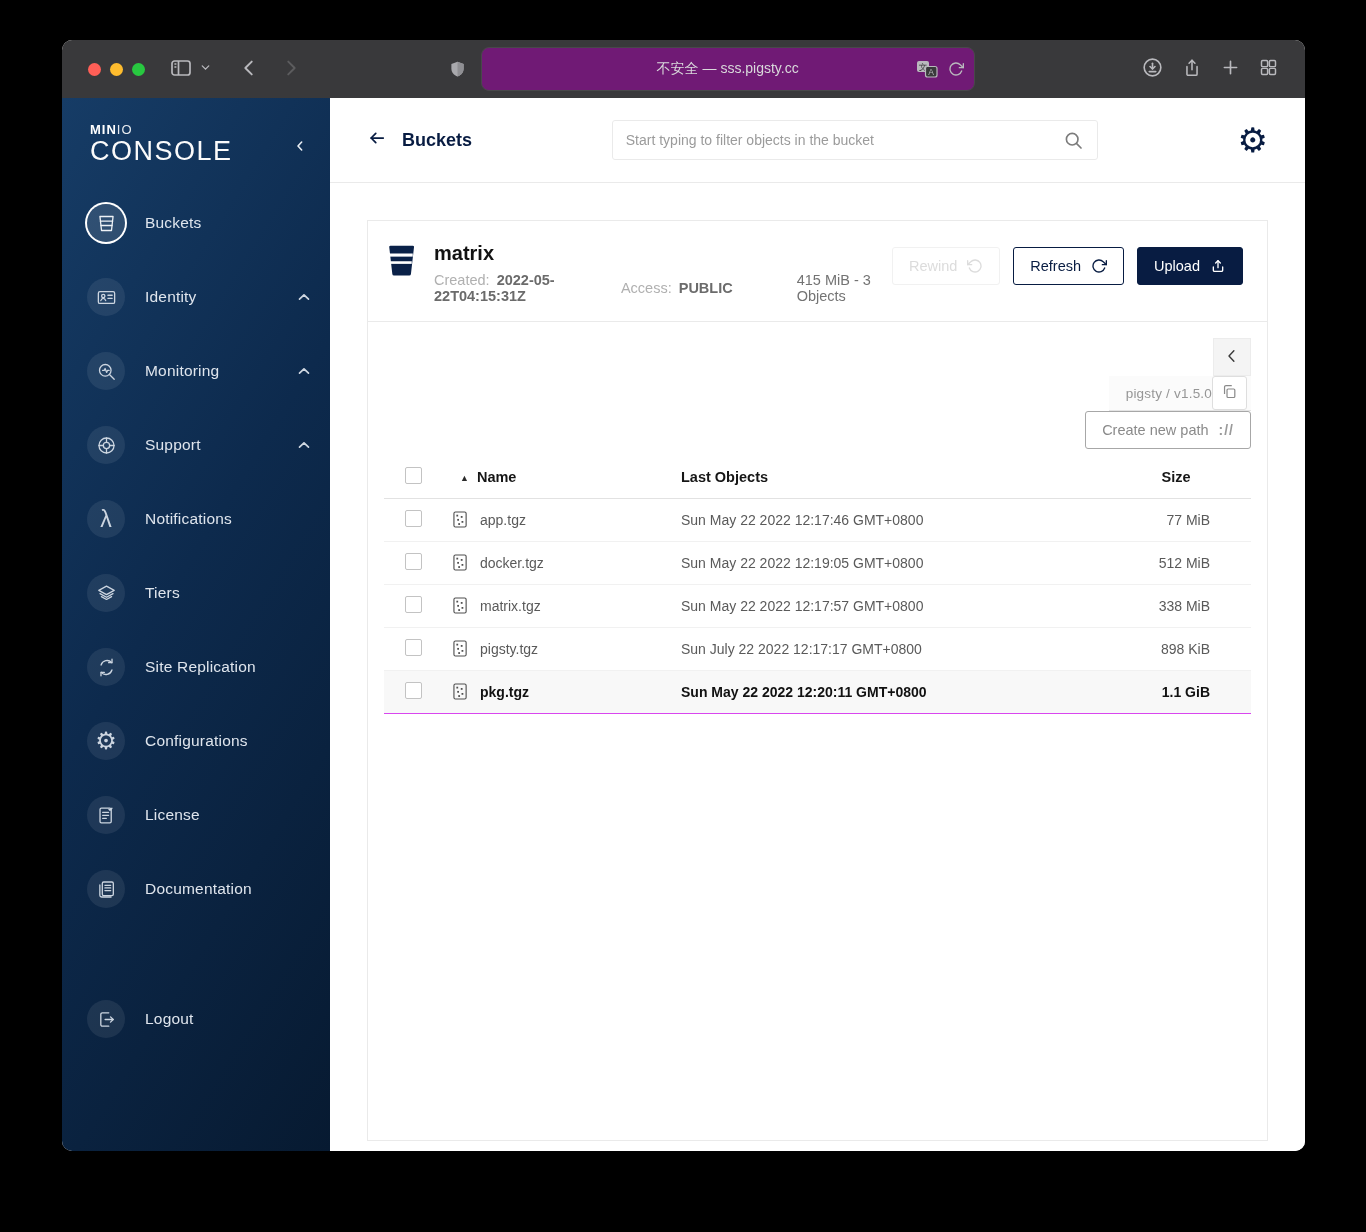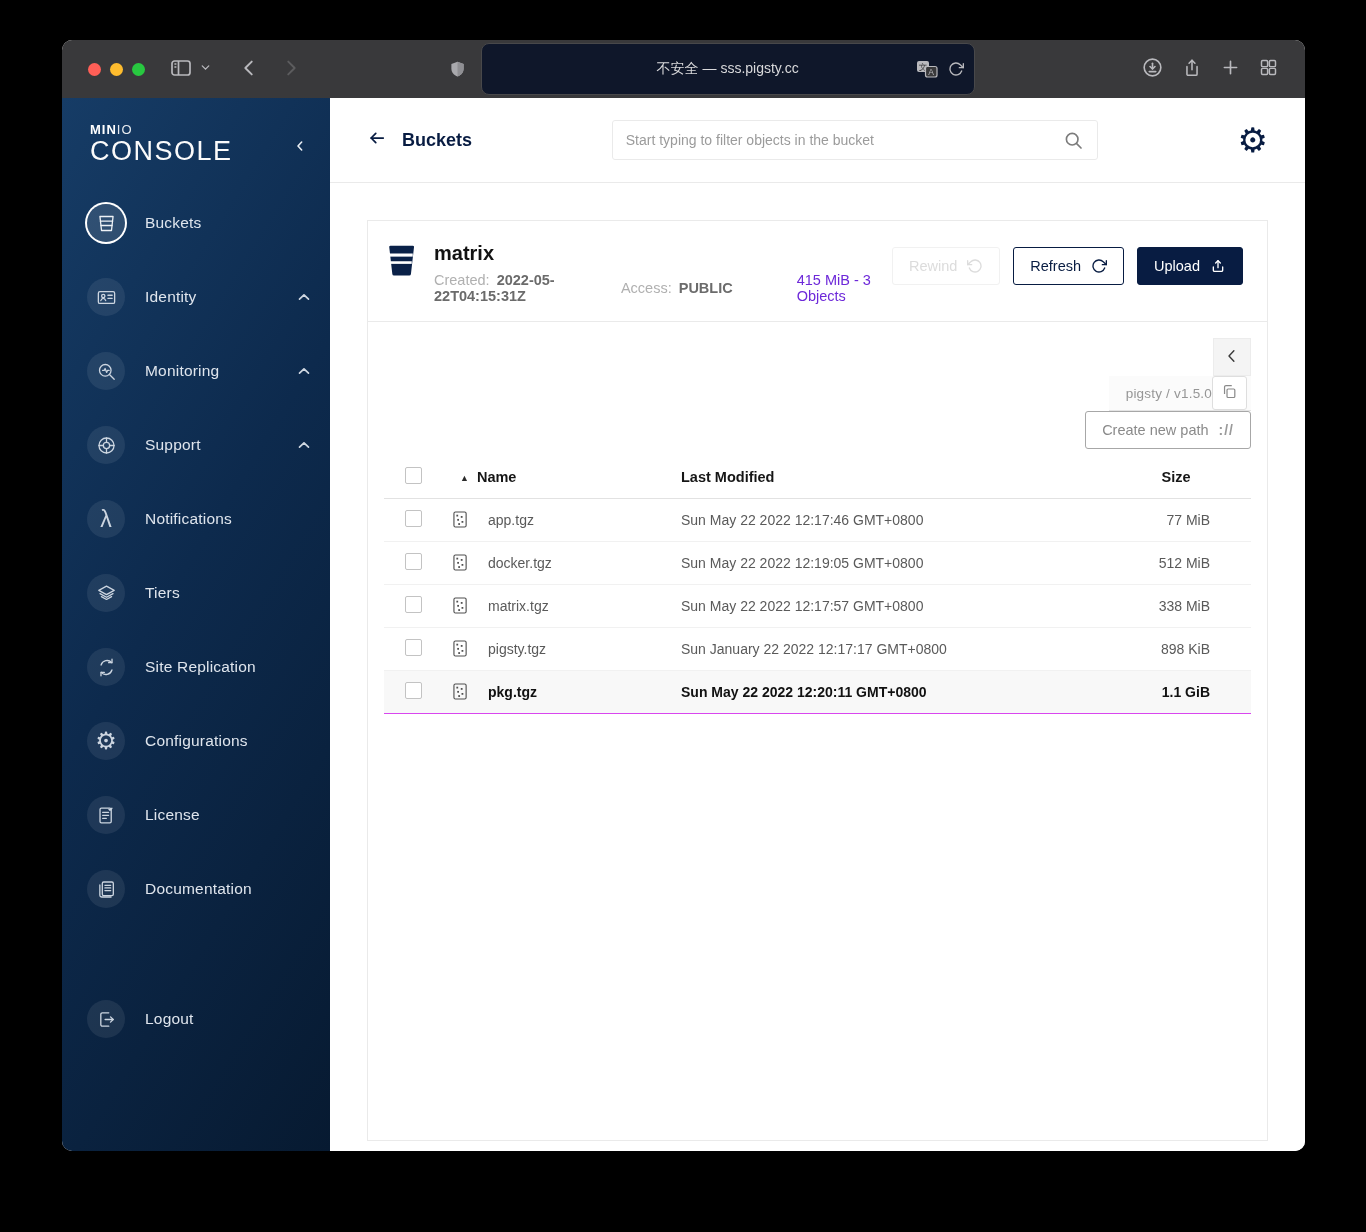--- a/index.html
+++ b/index.html
@@ -16,21 +16,21 @@
     flex: 0 0 58px; background: #39393b; display: flex; align-items: center;
     padding: 0 26px; color: #b9b9bd;
   }
   .traffic { display: flex; gap: 9px; }
   .dot { width: 13px; height: 13px; border-radius: 50%; }
   .dot.red { background: #ff5f57; } .dot.yellow { background: #febc2e; } .dot.green { background: #28c840; }
   .chrome-group { display: flex; align-items: center; }
   .chrome-btn { display: flex; align-items: center; justify-content: center; background: none; border: none; color: #b9b9bd; cursor: pointer; }
   .chrome-btn.disabled { color: #5c5c5e; }
   .url-field {
-    width: 494px; height: 52px; background: #0f172a; border: 1px solid #48484a; border-radius: 8px;
+    width: 494px; height: 44px; background: #701a75; border: 1px solid #48484a; border-radius: 8px;
     display: flex; align-items: center; justify-content: center; position: relative; cursor: text;
   }
   .url-text { color: #d9d9db; font-size: 14px; }
   .url-icons { position: absolute; right: 10px; display: flex; align-items: center; gap: 10px; }
 
   
   .app { flex: 1; display: flex; min-height: 0; }
 
   
   .sidebar {
@@ -73,21 +73,21 @@
   .settings-btn { background: none; border: none; color: #081c42; cursor: pointer; }
 
   .content { flex: 1; padding: 37px 37px 10px; min-height: 0; }
   .card { border: 1px solid #eaeaea; background: #fff; height: 100%; display: flex; flex-direction: column; }
 
   .bucket-head { display: flex; align-items: flex-start; padding: 21px 24px 17px 18px; border-bottom: 1px solid #eaeaea; }
   .bucket-icon-big { margin: 2px 18px 0 0; flex: 0 0 auto; }
   .bucket-title { font-size: 20px; font-weight: 700; color: #121212; }
   .bucket-meta { display: flex; align-items: center; gap: 28px; margin-top: 7px; font-size: 14.5px; color: #b0b0b0; }
   .bucket-meta .val { color: #6b6b6b; font-weight: 700; margin-left: 7px; }
-  .bucket-meta .usage { color: #6d28d9; margin-left: 36px; }
+  .bucket-meta .usage { color: #737373; margin-left: 36px; }
   .bucket-actions { margin-left: auto; display: flex; gap: 13px; margin-top: 5px; }
   .btn {
     height: 38px; border-radius: 3px; font-size: 14.5px; font-family: inherit;
     display: inline-flex; align-items: center; gap: 10px; padding: 0 16px; background: #fff; cursor: pointer;
   }
   .btn-rewind { border: 1px solid #f1f1f1; color: #dcdcdc; cursor: default; }
   .btn-refresh { border: 1px solid #081c42; color: #081c42; font-weight: 500; }
   .btn-upload { background: #081c42; border: 1px solid #081c42; color: #fff; font-weight: 500; }
 
   .browse { padding: 16px; flex: 1; min-height: 0; }
@@ -102,21 +102,21 @@
   table { width: 100%; border-collapse: collapse; table-layout: fixed; }
   th { text-align: left; font-size: 14.5px; font-weight: 700; color: #161616; height: 41px; border-bottom: 1px solid #e2e2e2; }
   th.h-name { padding-left: 12px; cursor: pointer; }
   th.h-size { text-align: center; }
   .sort-arrow { font-size: 9px; color: #2b2b2b; margin-right: 8px; vertical-align: 1px; }
   td { height: 43px; border-bottom: 1px solid #f1f1f1; font-size: 14px; color: #5a5a5a; }
   .c-check { width: 64px; padding-left: 21px; }
   .c-mod-col { width: 420px; }
   .c-size-col { width: 150px; }
   .c-name { padding-left: 5px; }
-  .c-name .cellwrap { display: flex; align-items: center; gap: 20px; }
+  .c-name .cellwrap { display: flex; align-items: center; gap: 12px; }
   .obj-icon { display: flex; color: #4f4f4f; }
   .c-size { text-align: right; padding-right: 41px; }
   tr.highlight td { background: #f8f8f8; color: #111; font-weight: 700; border-bottom: 1px solid #d946ef; }
   .cbx { width: 17px; height: 17px; border: 1px solid #c3c3c3; border-radius: 2px; background: #fff; display: inline-block; cursor: pointer; }
 </style>
 </head>
 <body>
 
 <div class="window">
 
@@ -512,21 +512,21 @@
               <colgroup>
                   <col style="width:64px">
                   <col>
                   <col class="c-mod-col" style="width:420px">
                   <col class="c-size-col" style="width:150px">
                 </colgroup>
               <thead>
                 <tr>
                   <th class="c-check"><span class="cbx"></span></th>
                   <th class="h-name"><span class="sort-arrow">▲</span><span>Name</span></th>
-                  <th><span>Last Modified</span></th>
+                  <th><span>Last Objects</span></th>
                   <th class="h-size"><span>Size</span></th>
                 </tr>
               </thead>
               <tbody>
                   <tr>
     <td class="c-check"><span class="cbx"></span></td>
     <td class="c-name">
                       <span class="cellwrap">
                         <span class="obj-icon">
                           <svg viewBox="0 0 16 18" width="15" height="17" fill="none" stroke="currentColor" stroke-width="1.2">
@@ -594,21 +594,21 @@
                             <rect x="3.6" y="3.9" width="1.9" height="1.9" fill="currentColor" stroke="none"></rect>
                             <rect x="8.3" y="5.3" width="1.9" height="1.9" fill="currentColor" stroke="none"></rect>
                             <rect x="4.5" y="8.4" width="1.9" height="1.9" fill="currentColor" stroke="none"></rect>
                             <rect x="9.1" y="10.6" width="1.9" height="1.9" fill="currentColor" stroke="none"></rect>
                             <rect x="5.6" y="12.9" width="1.9" height="1.9" fill="currentColor" stroke="none"></rect>
                           </svg>
                         </span>
                         <span class="obj-name">pigsty.tgz</span>
                       </span>
                     </td>
-    <td class="c-mod">Sun January 22 2022 12:17:17 GMT+0800</td>
+    <td class="c-mod">Sun July 22 2022 12:17:17 GMT+0800</td>
     <td class="c-size">898 KiB</td>
   </tr>
                   <tr class="highlight">
     <td class="c-check"><span class="cbx"></span></td>
     <td class="c-name">
                       <span class="cellwrap">
                         <span class="obj-icon">
                           <svg viewBox="0 0 16 18" width="15" height="17" fill="none" stroke="currentColor" stroke-width="1.2">
                             <rect x="1" y="1" width="13" height="16" rx="1.6"></rect>
                             <rect x="3.6" y="3.9" width="1.9" height="1.9" fill="currentColor" stroke="none"></rect>

